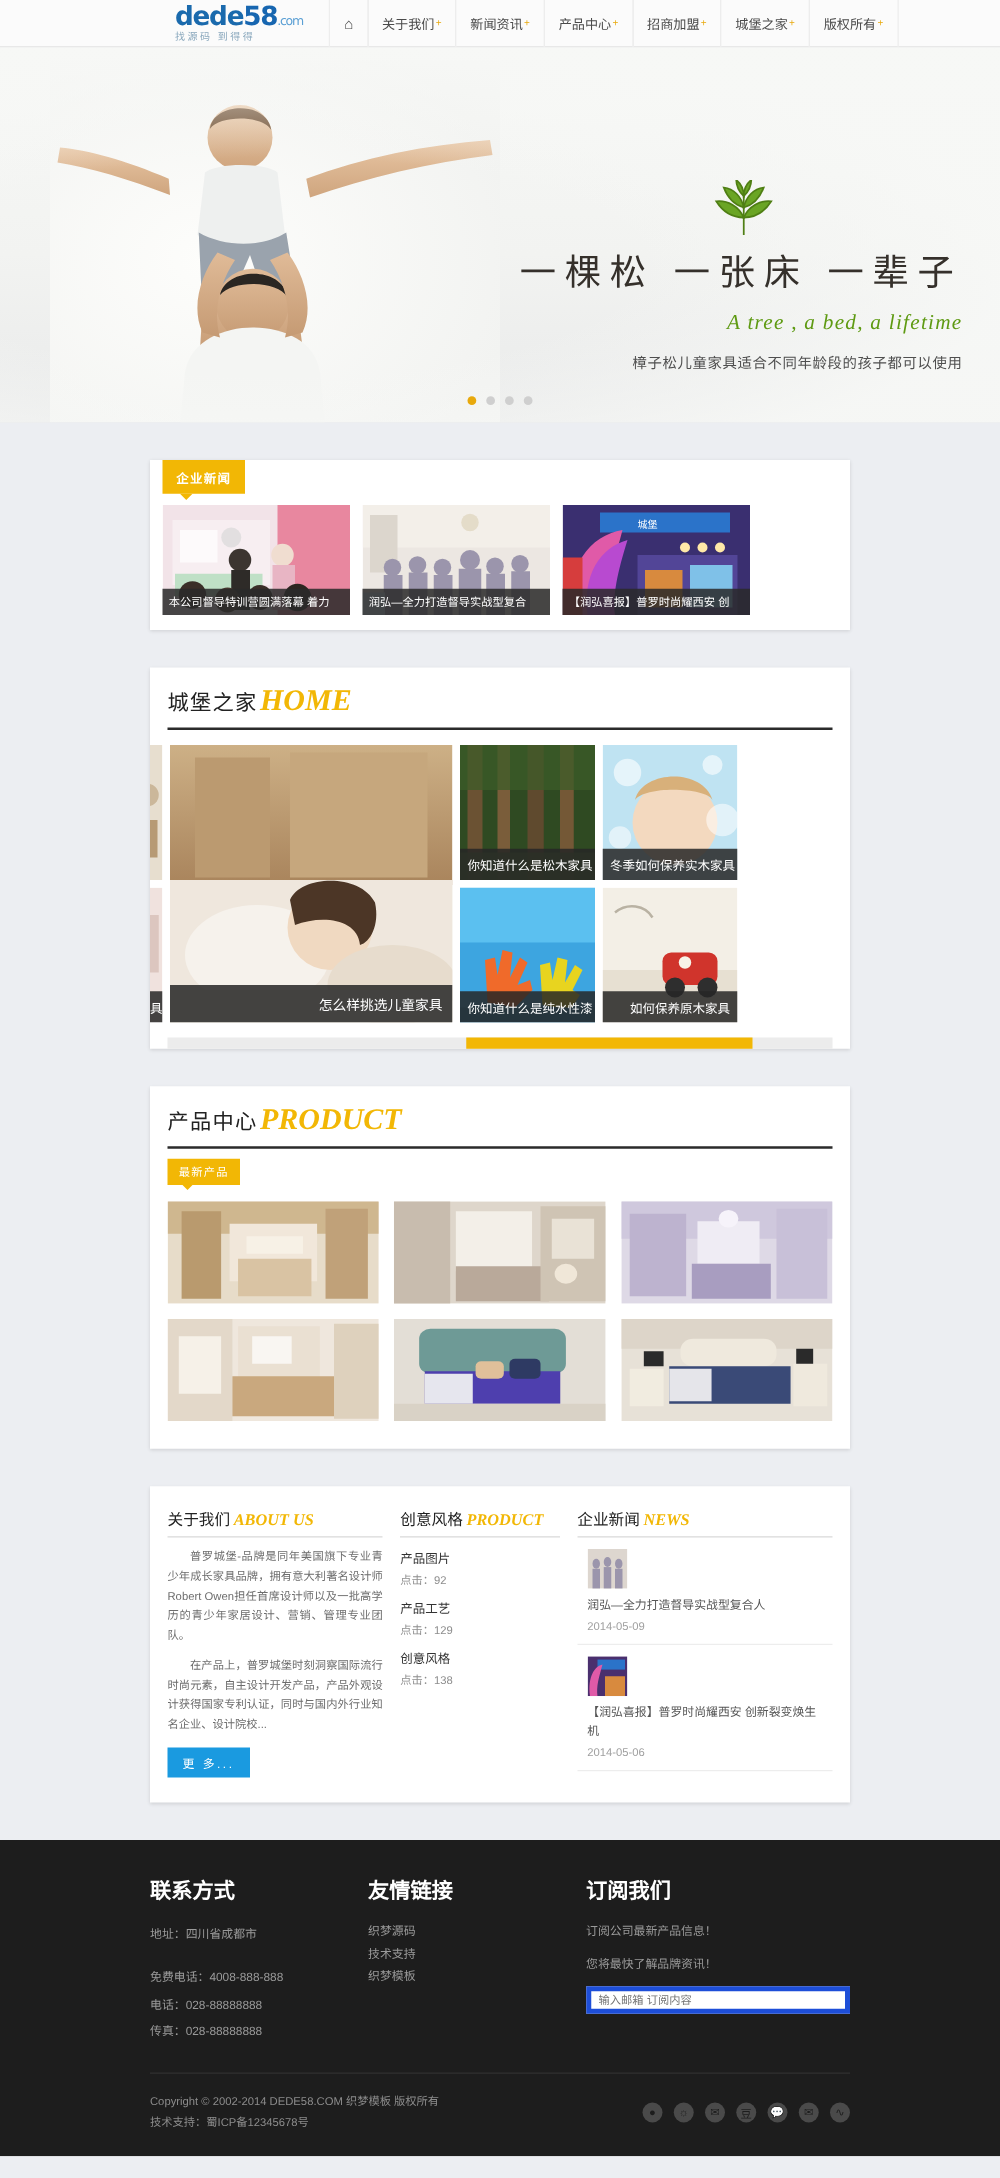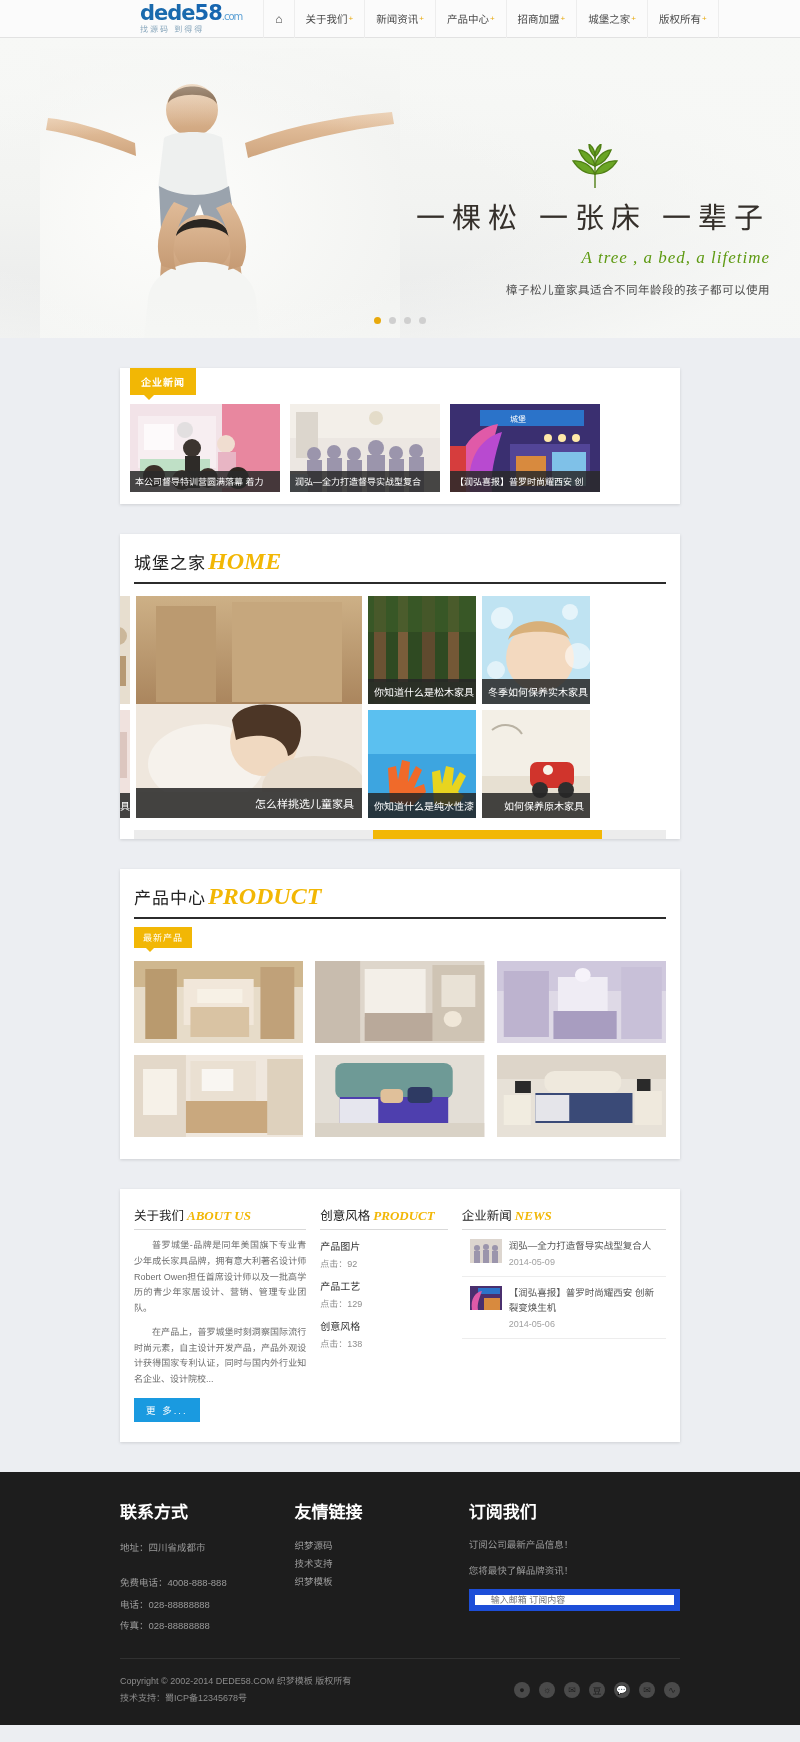--- a/index.html
+++ b/index.html
@@ -252,40 +252,40 @@
     display: inline-block;
     margin-top: 10px;
     background: #1a9ae0;
     color: #fff; font-size: 9.5px;
     padding: 5px 12px; letter-spacing: 2px;
     cursor: pointer;
   }
   .ser-item { margin-top: 8px; }
   .ser-name { font-size: 10px; color: #333; }
   .ser-hits { font-size: 9px; color: #8d8d8d; margin-top: 4px; }
-  .news-item { display: flex; gap: 7px; padding: 9px 8px; border-bottom: 1px solid #ededed; }
+  .news-item { display: flex; gap: 7px; padding: 9px 8px; border-bottom: 1px solid #ededed; flex-direction: column; }
   .news-thumb { width: 32px; height: 24px; flex: 0 0 32px; overflow: hidden; }
   .news-meta { flex: 1; }
   .news-title { font-size: 9.5px; color: #555; line-height: 1.5; }
   .news-date { font-size: 9px; color: #a0a0a0; margin-top: 4px; }
 
   
   .footer { background: #1d1d1d; color: #bdbdbd; margin-top: 30px; padding: 26px 120px 0 120px; }
   .f-cols { display: flex; gap: 18px; padding-bottom: 22px; }
   .f-col { flex: 1; }
   .f-col.fc3 { flex: 1.35; }
   .f-title { color: #fff; font-size: 17px; margin-bottom: 14px; font-weight: bold; }
   .f-line { font-size: 9.5px; color: #9a9a9a; line-height: 2.25; }
   .f-link { font-size: 9.5px; color: #9a9a9a; line-height: 1.9; display: block; cursor: pointer; }
   .sub-note { font-size: 9.5px; color: #9a9a9a; margin-bottom: 12px; }
   .sub-note.second { margin-top: 12px; }
   .sub-input {
     width: 100%; height: 22px;
-    background: #fff; border: 6px solid #1d4ed8;
-    font-size: 9px; color: #999; padding: 0 16px;
+    background: #fff; border: 4px solid #1d4ed8;
+    font-size: 9px; color: #999; padding: 0 6px;
     font-family: "Liberation Sans", sans-serif;
   }
   .f-bottom {
     border-top: 1px solid #313131;
     padding: 14px 0 18px 0;
     display: flex; align-items: center; justify-content: space-between;
   }
   .copy { font-size: 9px; color: #8c8c8c; line-height: 1.9; }
   .socials { display: flex; gap: 9px; align-items: center; }
   .soc {

